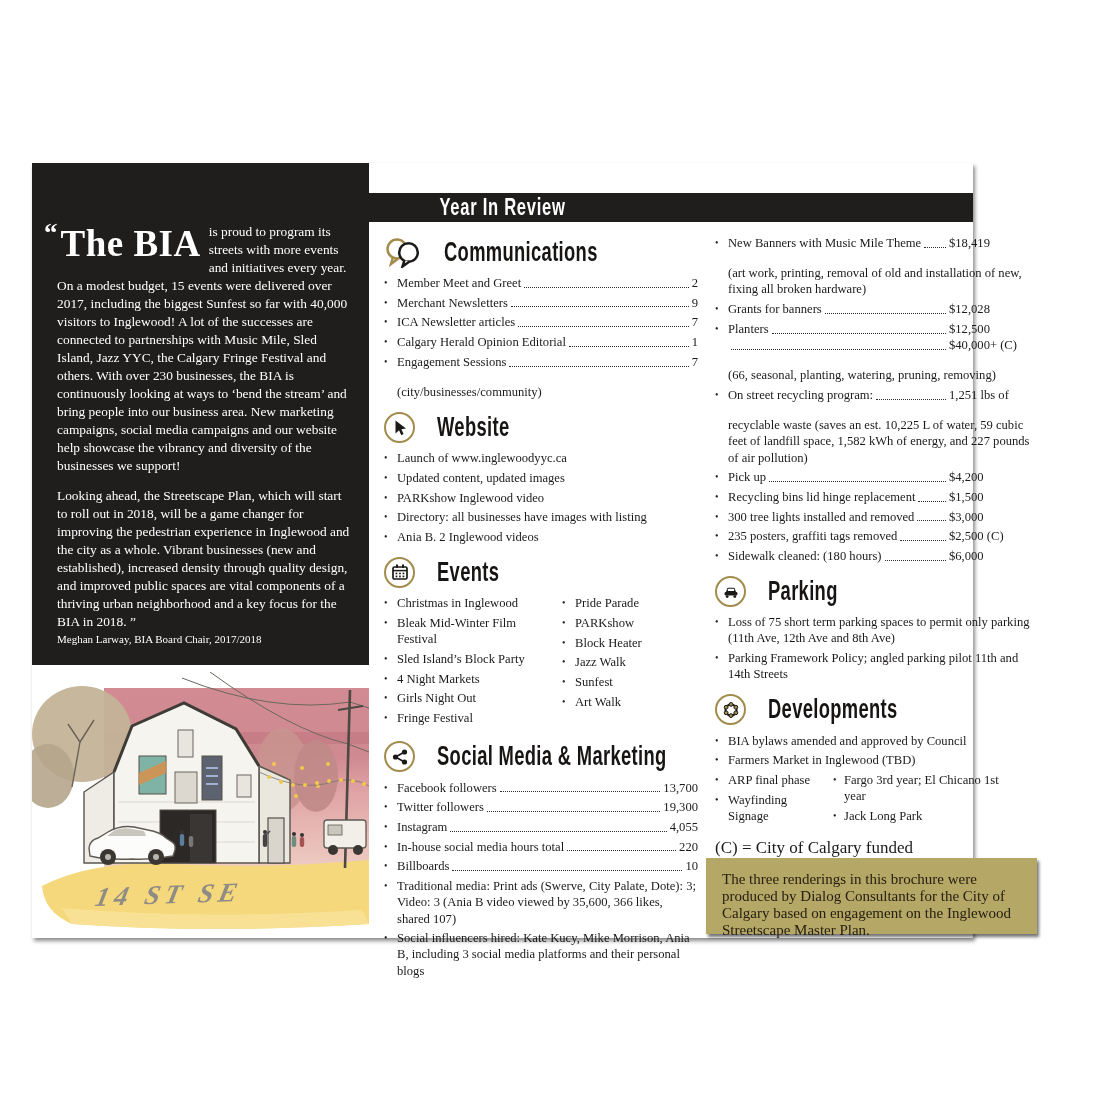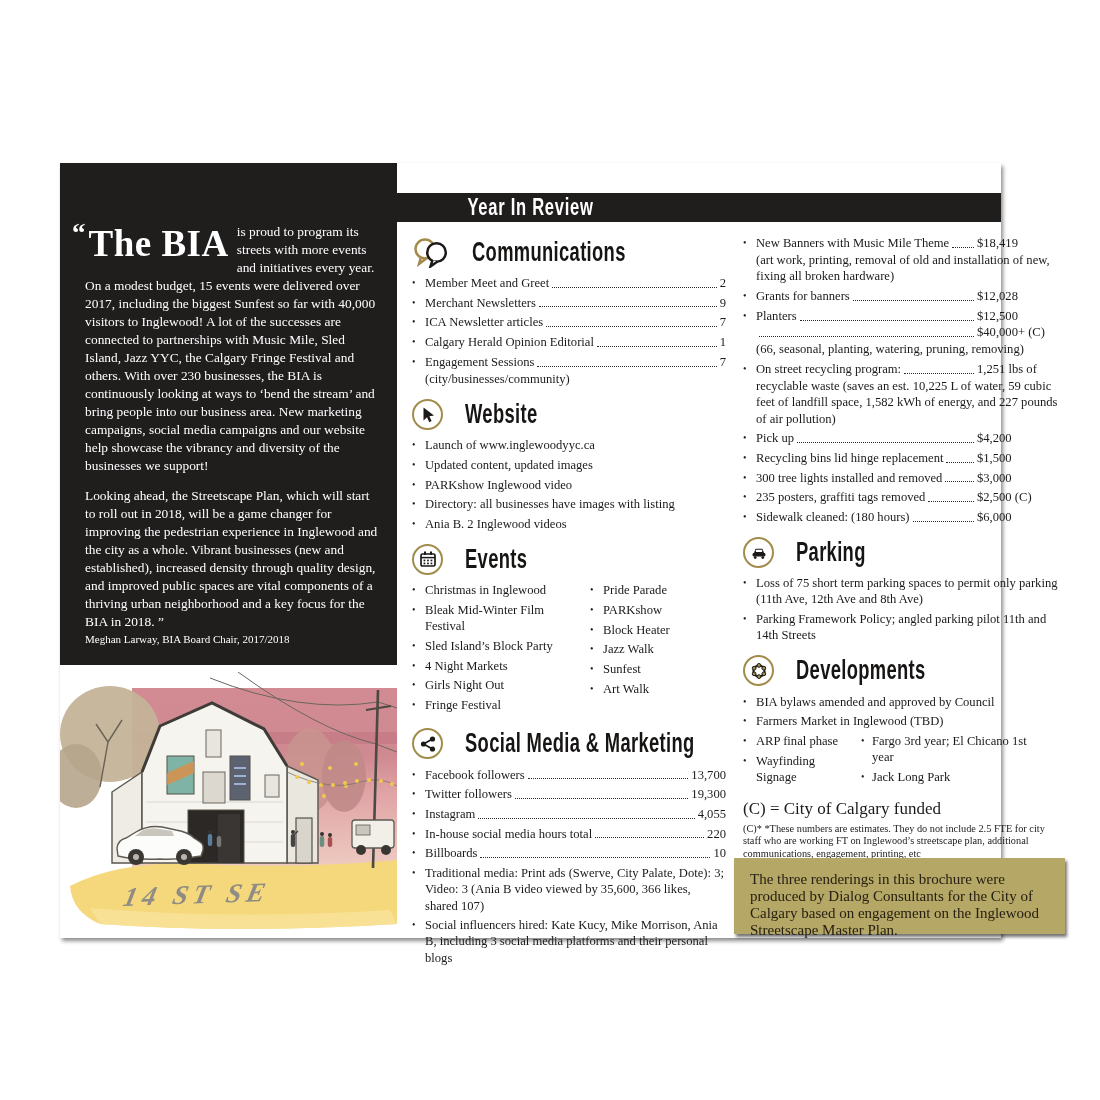--- a/index.html
+++ b/index.html
@@ -8,21 +8,21 @@
     --creditbg:#b5a765;
     --ink:#1c1a19;
   }
   *{box-sizing:border-box;}
   html,body{margin:0;padding:0;}
   body{
     width:1100px;height:1100px;position:relative;background:#ffffff;
     font-family:"Liberation Serif","DejaVu Serif",serif;color:var(--ink);
   }
   .sheet{
-    position:absolute;left:60px;top:163px;width:941px;height:775px;
+    position:absolute;left:32px;top:163px;width:941px;height:775px;
     background:#fff;box-shadow:2px 3px 4px rgba(0,0,0,.45);
   }
   
   .titlebar{
     position:absolute;left:0;top:30px;width:100%;height:29px;background:var(--panel);
     display:flex;align-items:center;justify-content:center;
   }
   .titlebar .t{
     color:#fff;font-family:"Liberation Sans","DejaVu Sans",sans-serif;
     font-weight:600;font-size:23px;letter-spacing:1px;display:inline-block;
@@ -57,21 +57,21 @@
   ul.blist{list-style:none;margin:0;padding:0 6px 0 0;font-size:12.6px;line-height:16.2px;}
   ul.blist li{display:flex;margin:0 0 3.5px 0;}
   .blt{width:13px;flex:none;font-size:10px;color:#222;}
   .body{flex:1;min-width:0;}
   .line{display:flex;align-items:baseline;}
   .lbl{min-width:0;}
   .leader{flex:1;min-width:10px;border-bottom:1.4px dotted #2a2a2a;margin:0 3px 3.5px 3px;align-self:flex-end;}
   .val{white-space:nowrap;}
   .list-m .val{text-align:right;}
   .list-r .val{min-width:86px;}
-  .sub{display:block;margin-top:1px;}
+  .sub{display:block;margin-top:14px;}
   
   .twocol{display:flex;}
   .twocol ul.blist{flex:none;}
   .events-c1{width:178px;}
   .events-c2{width:132px;}
   .dev-c1{width:118px;}
   .dev-c2{width:195px;font-size:12.2px;}
   .dev-c2 li .blt{width:11px;}
   
   .footnote1{font-size:17px;margin:8px 0 4px 0;}

